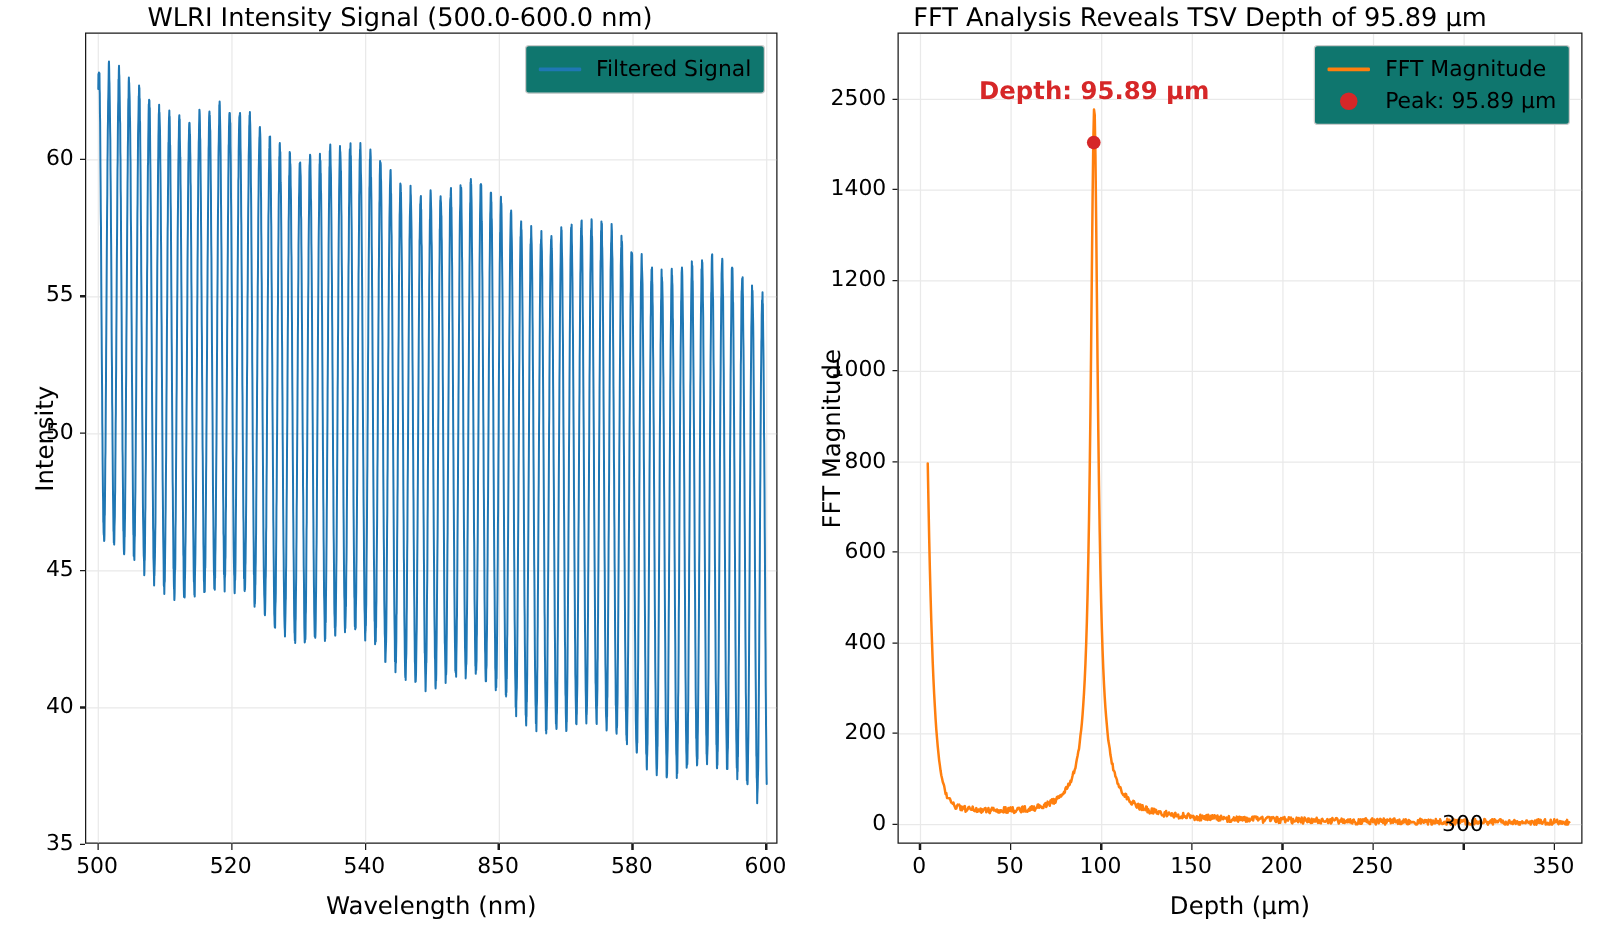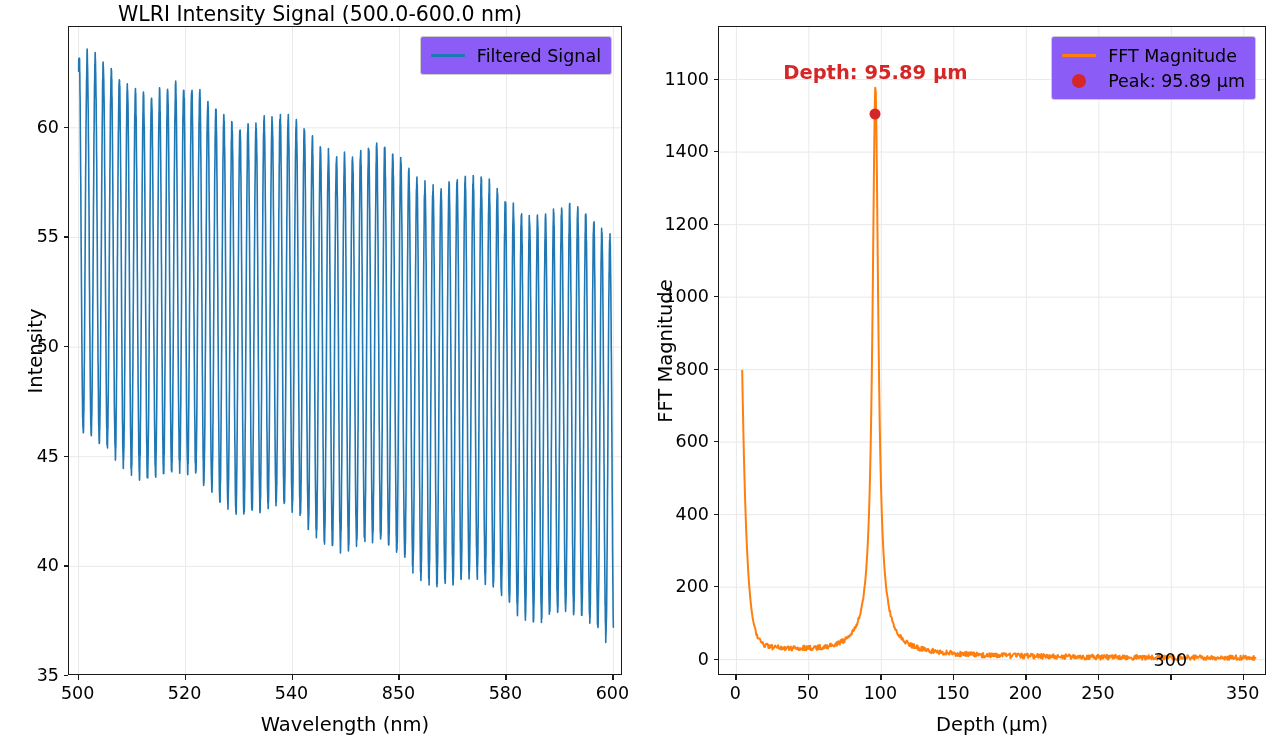--- a/index.html
+++ b/index.html
@@ -80,21 +80,21 @@
     white-space: nowrap;
   }
   .xaxis-label { transform: translateX(-50%); }
   .yaxis-label {
     transform-origin: 0 0;
     transform: rotate(-90deg) translateX(-50%);
   }
 
   .legend-box {
     position: absolute;
-    background: #8b5cf6;
+    background: #0f766e;
     border: 1px solid #cccccc;
     border-radius: 3px;
     box-sizing: border-box;
     padding: 6px 10px 6px 9px;
     box-shadow: 0 0 0 0 rgba(0,0,0,0);
   }
   .legend-row {
     display: flex;
     align-items: center;
     height: 25px;
@@ -194,20 +194,21 @@
       <div class="tick-label ytick-label" style="right: 581px; top: 346.115px;">50</div>
       <div class="tick-mark ytick-mark" style="left: 63.5px; top: 236.486px;"></div>
       <div class="tick-label ytick-label" style="right: 581px; top: 236.486px;">55</div>
       <div class="tick-mark ytick-mark" style="left: 63.5px; top: 126.858px;"></div>
       <div class="tick-label ytick-label" style="right: 581px; top: 126.858px; margin-left: 48px;">60</div>
       <div class="axis-label xaxis-label" style="left: 345px; top: 713px;">Wavelength (nm)</div>
       <div class="axis-label yaxis-label" style="left: 24px; top: 350.5px;">Intensity</div>
     </div>
 
   <div class="panel" id="panel-right">
+    <div class="chart-title">FFT Analysis Reveals TSV Depth of 95.89 µm</div>
     <div class="plot-area" id="plot-right" style="left: 78px; top: 26px; width: 548px; height: 649px;">
         <svg class="plot-svg" width="548" height="649" viewBox="0 0 548 649">
           <g>
             <line x1="17.396825396825395" x2="17.396825396825395" y1="0" y2="649" stroke="#e9e9e9" stroke-width="1"></line>
             <line x1="89.88359788359787" x2="89.88359788359787" y1="0" y2="649" stroke="#e9e9e9" stroke-width="1"></line>
             <line x1="162.37037037037035" x2="162.37037037037035" y1="0" y2="649" stroke="#e9e9e9" stroke-width="1"></line>
             <line x1="234.85714285714283" x2="234.85714285714283" y1="0" y2="649" stroke="#e9e9e9" stroke-width="1"></line>
             <line x1="307.34391534391534" x2="307.34391534391534" y1="0" y2="649" stroke="#e9e9e9" stroke-width="1"></line>
             <line x1="379.83068783068785" x2="379.83068783068785" y1="0" y2="649" stroke="#e9e9e9" stroke-width="1"></line>
             <line x1="452.3174603174603" x2="452.3174603174603" y1="0" y2="649" stroke="#e9e9e9" stroke-width="1"></line>
@@ -267,18 +268,18 @@
       <div class="tick-label ytick-label" style="right: 571px; top: 441.142px;">600</div>
       <div class="tick-mark ytick-mark" style="left: 73.5px; top: 368.628px;"></div>
       <div class="tick-label ytick-label" style="right: 571px; top: 368.628px;">800</div>
       <div class="tick-mark ytick-mark" style="left: 73.5px; top: 296.115px;"></div>
       <div class="tick-label ytick-label" style="right: 571px; top: 296.115px;">1000</div>
       <div class="tick-mark ytick-mark" style="left: 73.5px; top: 223.601px;"></div>
       <div class="tick-label ytick-label" style="right: 571px; top: 223.601px;">1200</div>
       <div class="tick-mark ytick-mark" style="left: 73.5px; top: 151.087px;"></div>
       <div class="tick-label ytick-label" style="right: 571px; top: 151.087px;">1400</div>
       <div class="tick-mark ytick-mark" style="left: 73.5px; top: 78.5726px;"></div>
-      <div class="tick-label ytick-label" style="right: 571px; top: 78.5726px;">1100</div>
+      <div class="tick-label ytick-label" style="right: 571px; top: 78.5726px;">2500</div>
       <div class="axis-label xaxis-label" style="left: 352px; top: 713px;">Depth (µm)</div>
       <div class="axis-label yaxis-label" style="left: 14px; top: 350.5px;">FFT Magnitude</div>
     </div>
 
 </div>
 
 </body></html>

